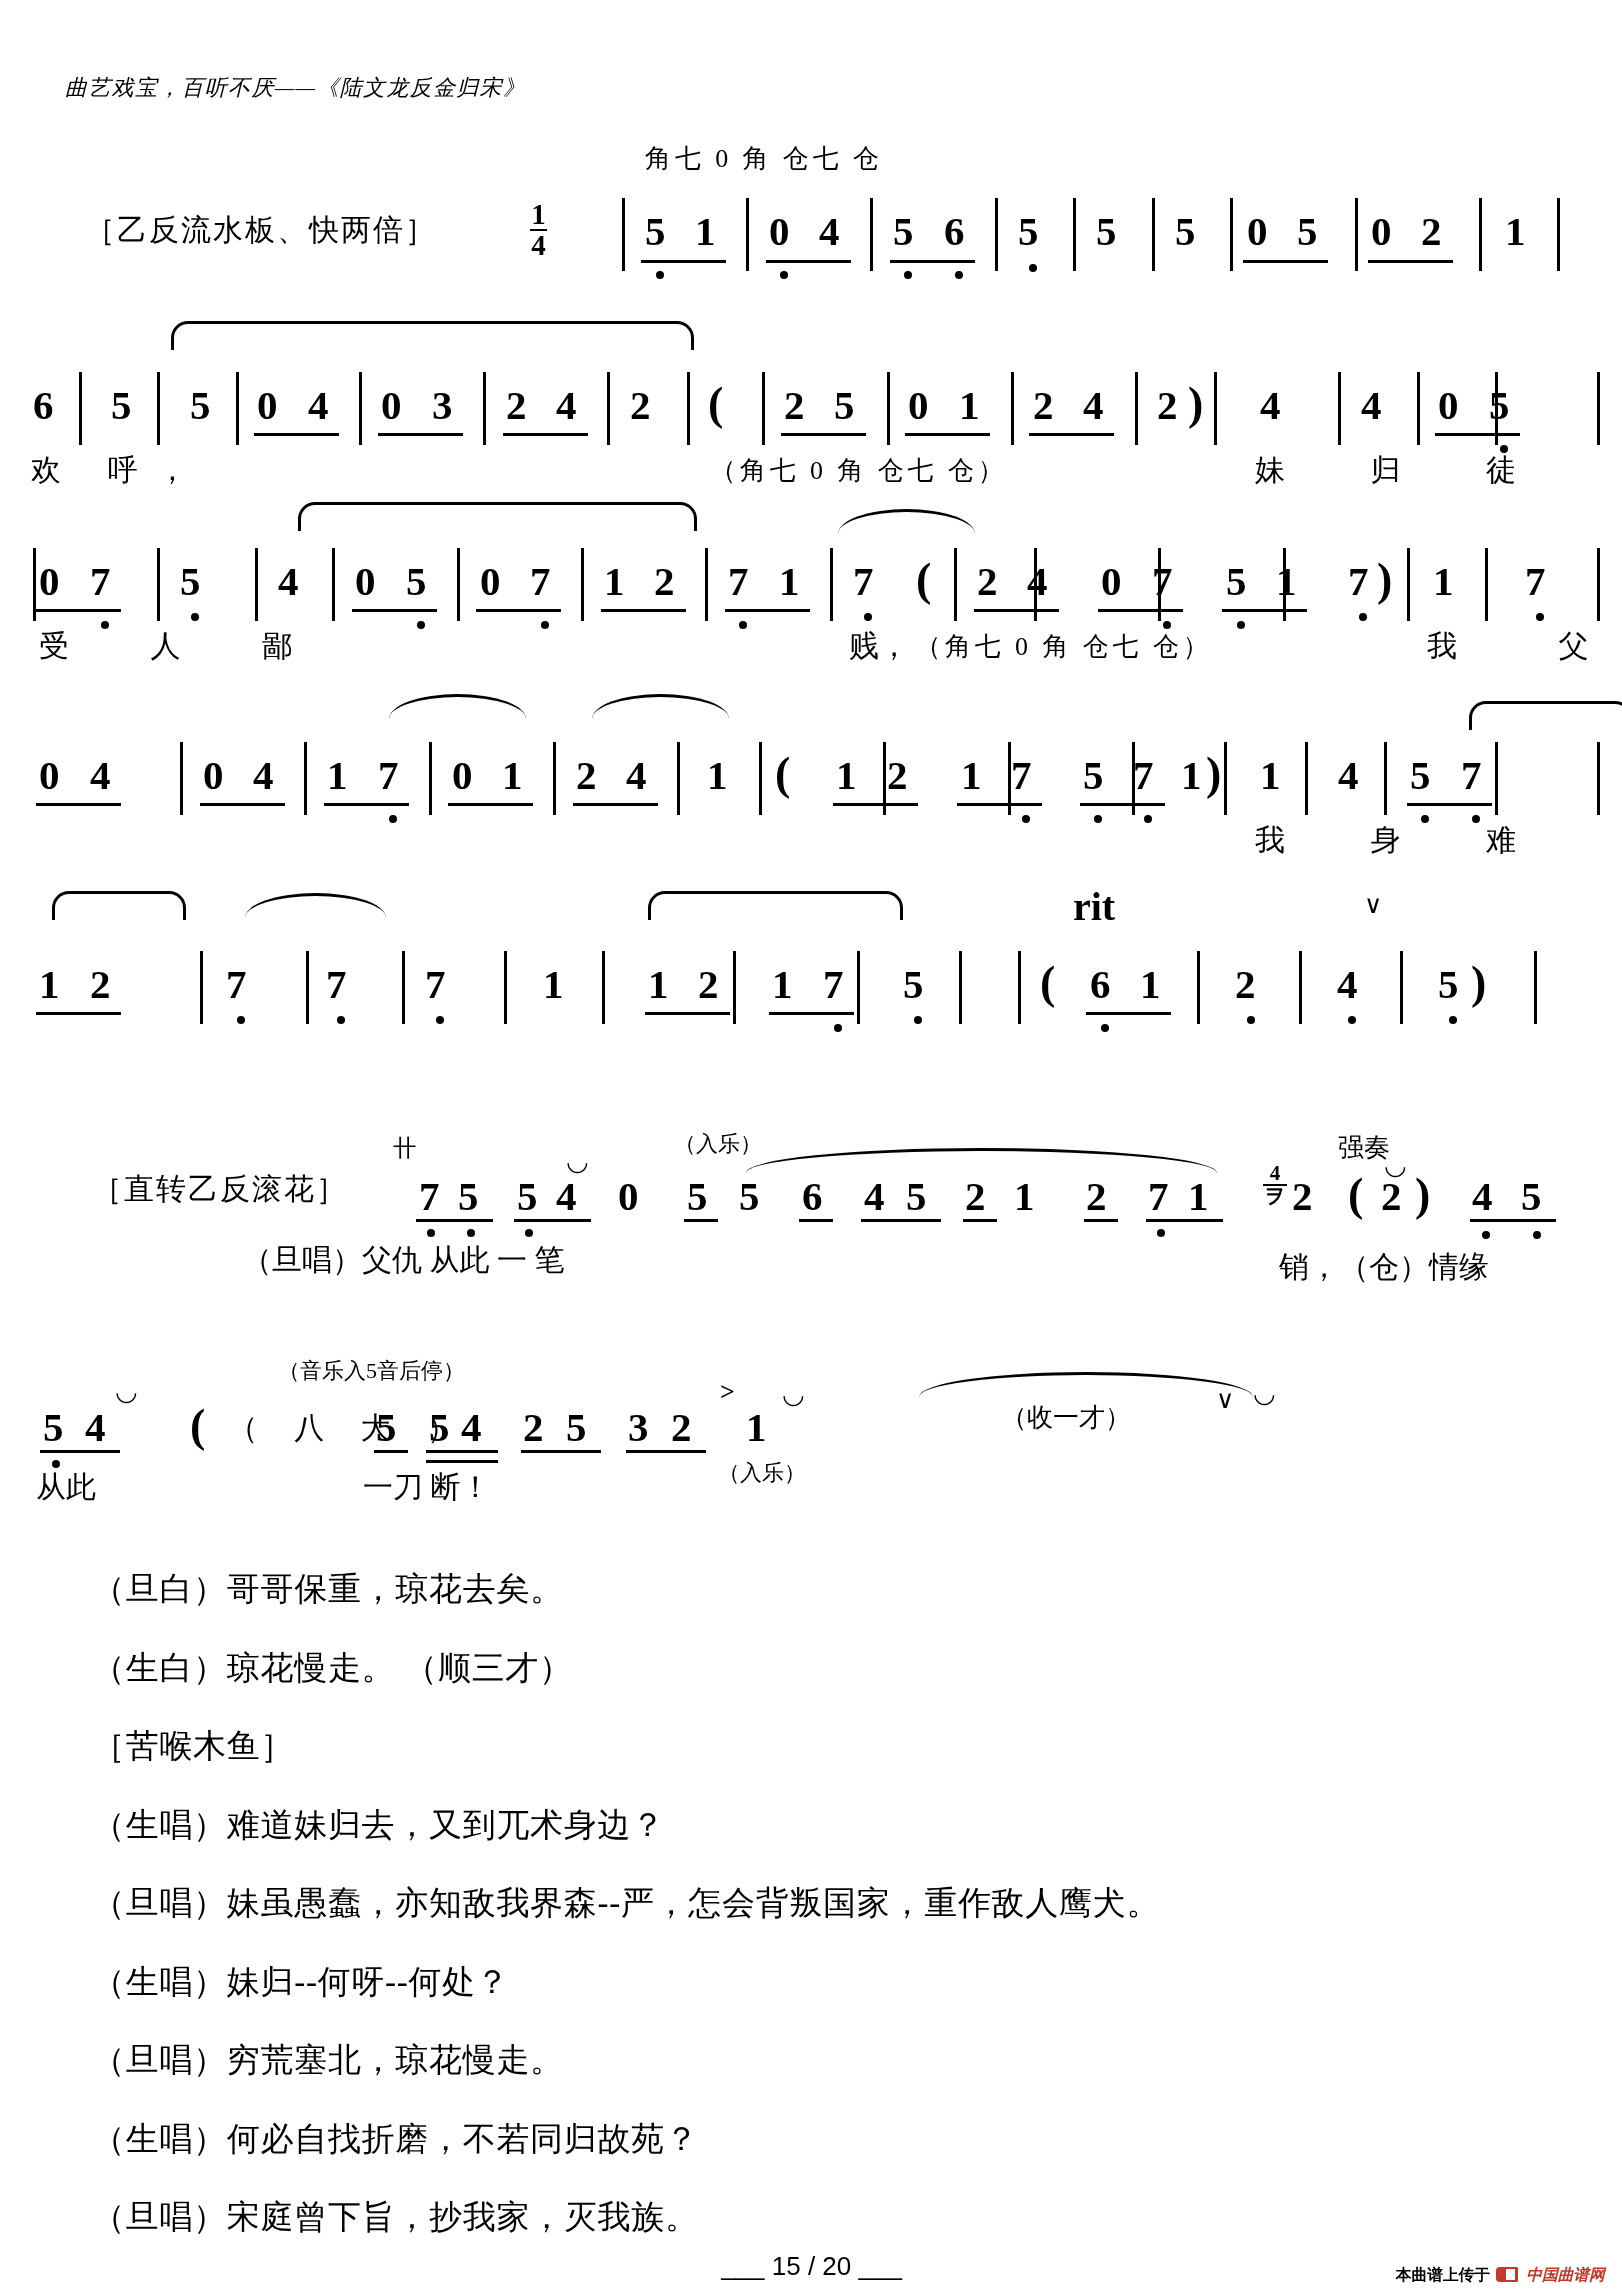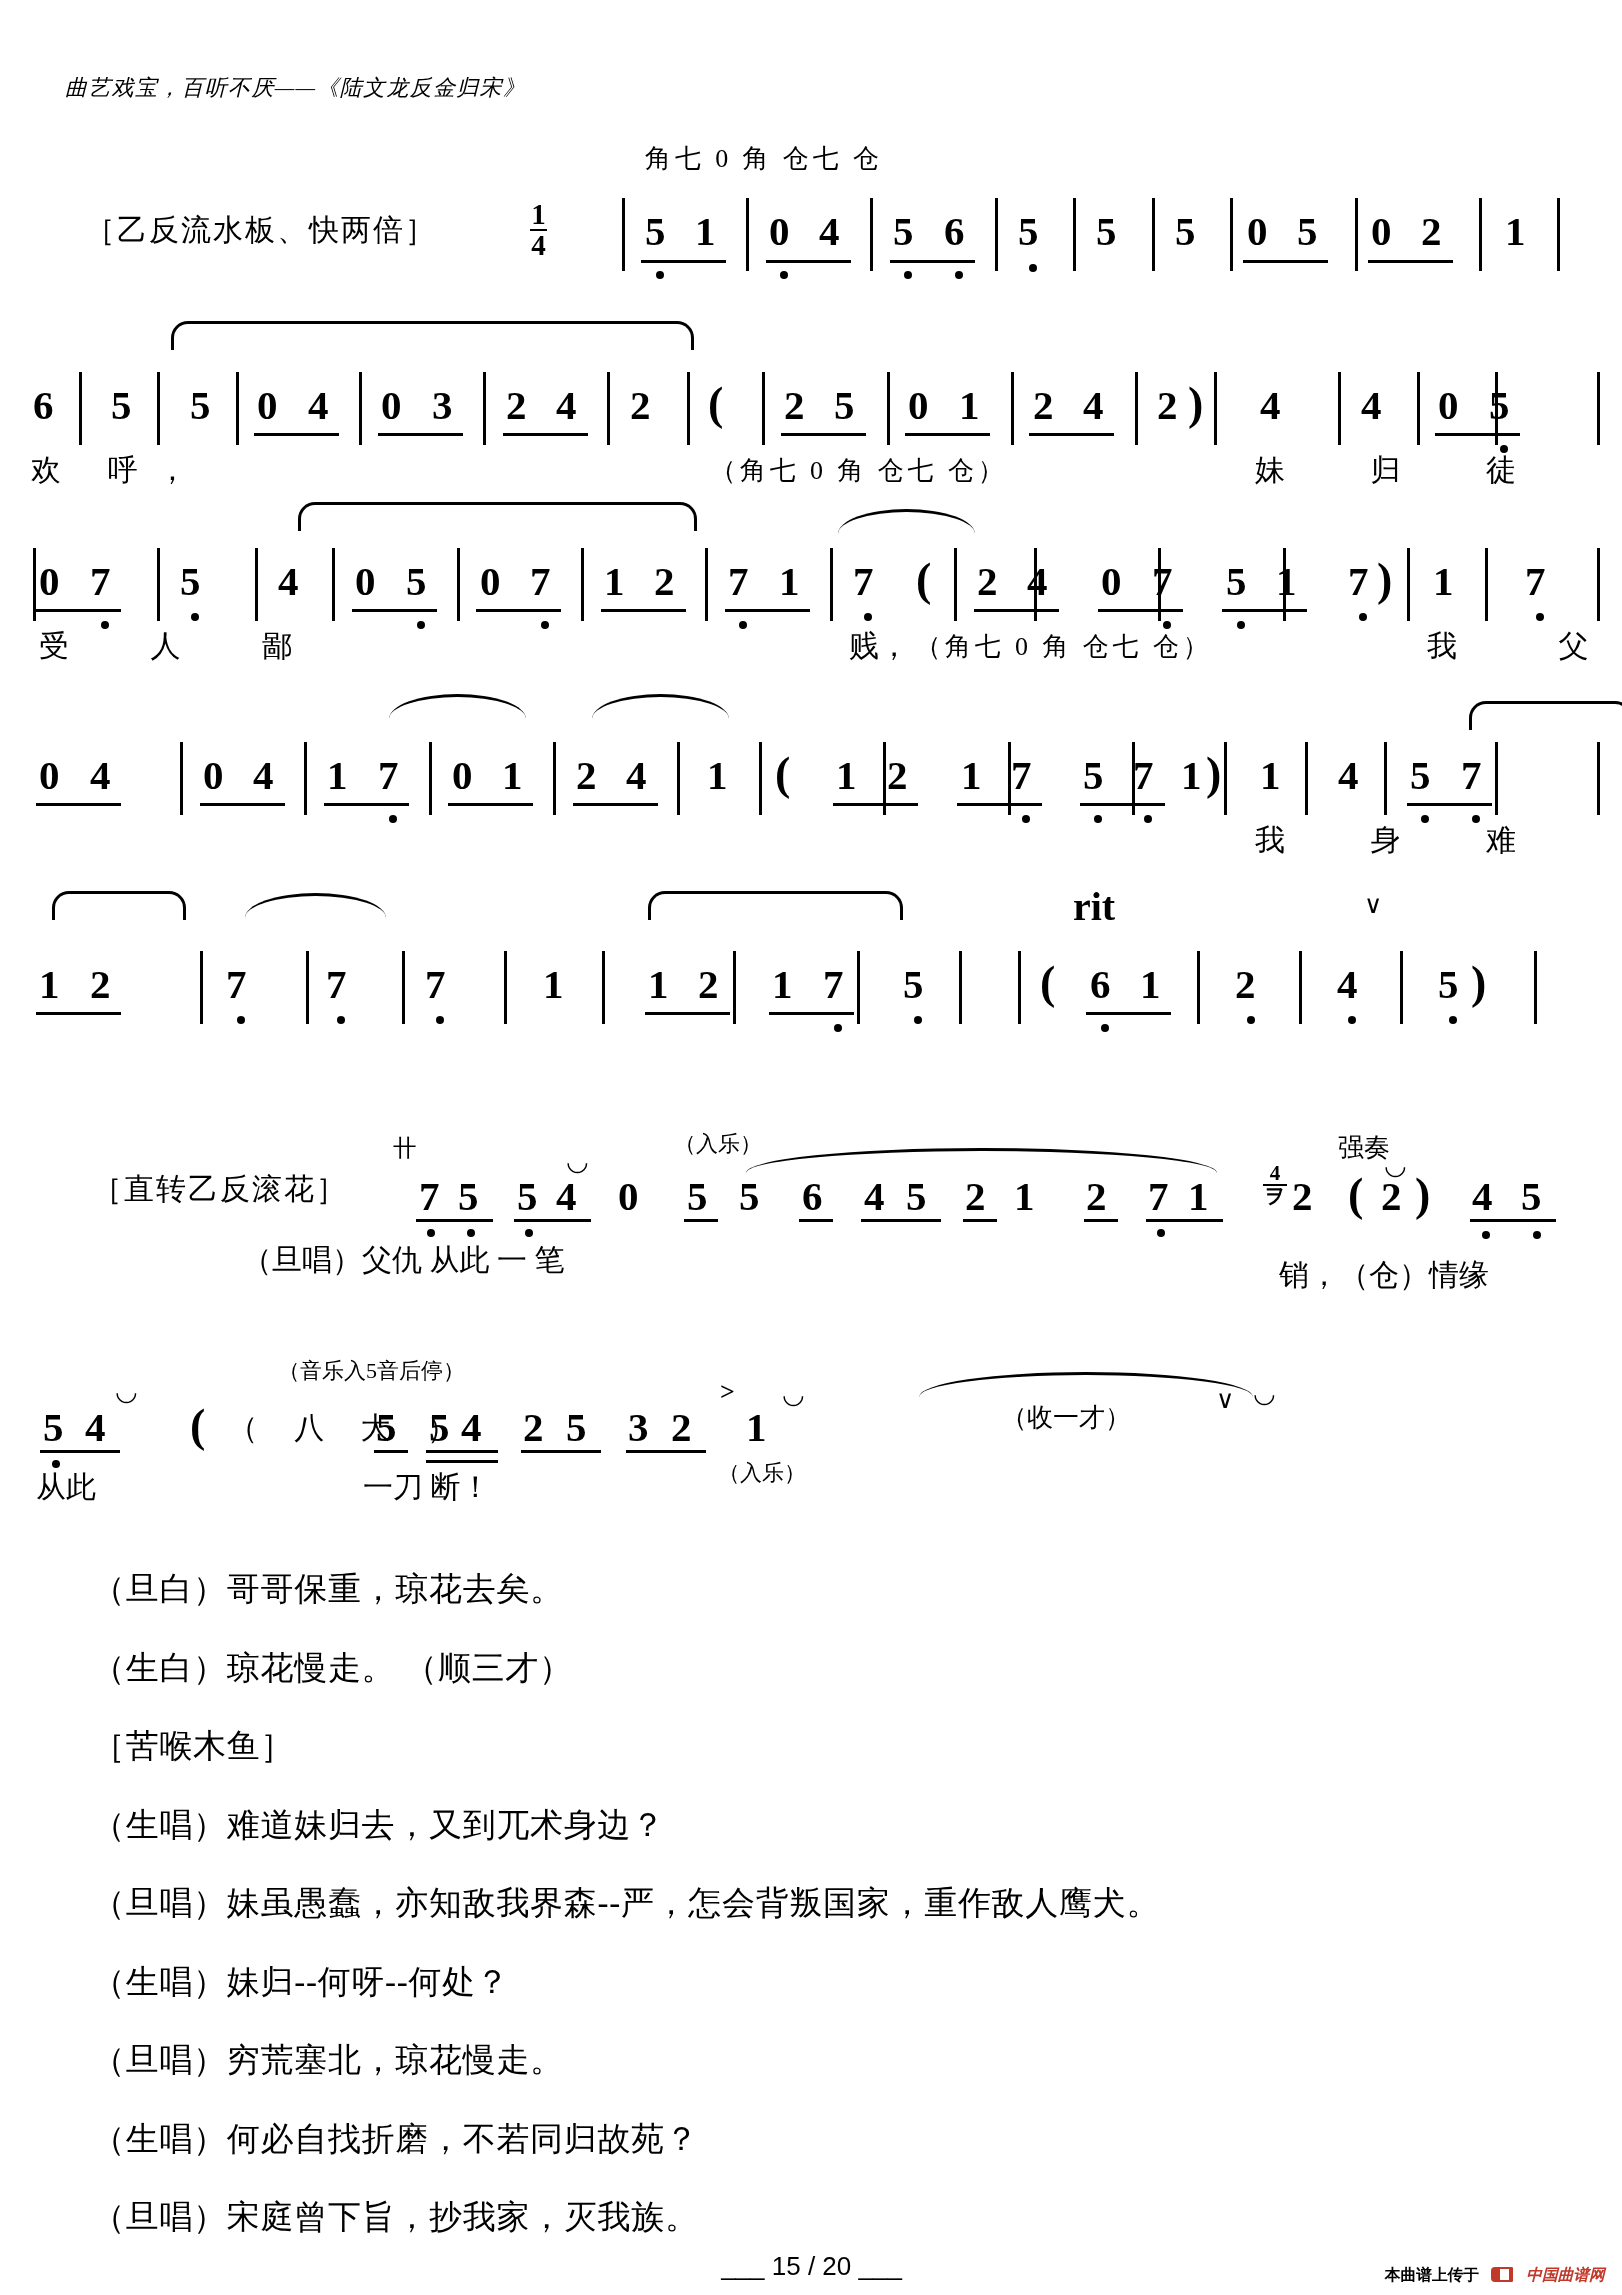--- a/index.html
+++ b/index.html
@@ -47,21 +47,21 @@
   .ann{position:absolute;font-size:22px;white-space:nowrap;}
   .ann.big{font-size:26px;}
 
   
   .dlg{position:absolute;left:92px;font-size:33px;white-space:nowrap;letter-spacing:0.7px;}
 
   
   .pg{position:absolute;left:0;right:0;text-align:center;font-size:26px;
       font-family:"Liberation Sans",sans-serif;}
   .wm{position:absolute;right:18.3px;bottom:9.2px;font-size:15.7px;white-space:nowrap;
-      font-family:Liberation Mono, monospace;font-weight:bold;}
+      font-family:Liberation Serif, serif;font-weight:bold;}
   .wm .red{color:#c0392b;font-style:italic;}
   .wm .ico{display:inline-block;width:22px;height:15.7px;background:#c0392b;
            border-radius:3.9px 1.3px 1.3px 3.9px;vertical-align:-2.6px;margin:0 3.9px 0 2.6px;
            position:relative;}
   .wm .ico:after{content:"";position:absolute;left:9.2px;top:2.6px;width:9.2px;height:10.5px;
            background:#fff;}
 </style>
 </head>
 <body>
 
@@ -456,21 +456,21 @@
   <div class="n" style="left:1381px;top:41px;">2</div>
   <div class="paren" style="left:1415px;top:37px;">)</div>
 
   <div class="n" style="left:1472px;top:41px;">4</div>
   <div class="n" style="left:1521px;top:41px;">5</div>
   <div class="beam" style="left:1470px;top:84px;width:86px;"></div>
   <div class="dotlo" style="left:1482px;top:96px;"></div>
   <div class="dotlo" style="left:1533px;top:96px;"></div>
 
   <div class="lyr" style="left:242px;top:105px;">（旦唱）父仇 从此    一 笔</div>
-  <div class="lyr" style="left:1279px;top:120px;text-align:right;">销，（仓）情缘</div>
+  <div class="lyr" style="left:1279px;top:112px;text-align:right;">销，（仓）情缘</div>
 </div>
 
 <div class="sys" style="top:1361px;height:170px;">
   <div class="ann" style="left:278px;top:-5.2px;">（音乐入5音后停）</div>
   <div class="fermata" style="left:115px;top:18.3px;">◡</div>
   <div class="accent" style="left:720px;top:18.3px;">&gt;</div>
   <div class="fermata" style="left:782px;top:21px;">◡</div>
   <div class="slur" style="left:919px;top:10.5px;width:334px;"></div>
   <div class="vmark" style="left:1216px;top:26px;">∨</div>
   <div class="fermata" style="left:1253px;top:19.6px;">◡</div>

